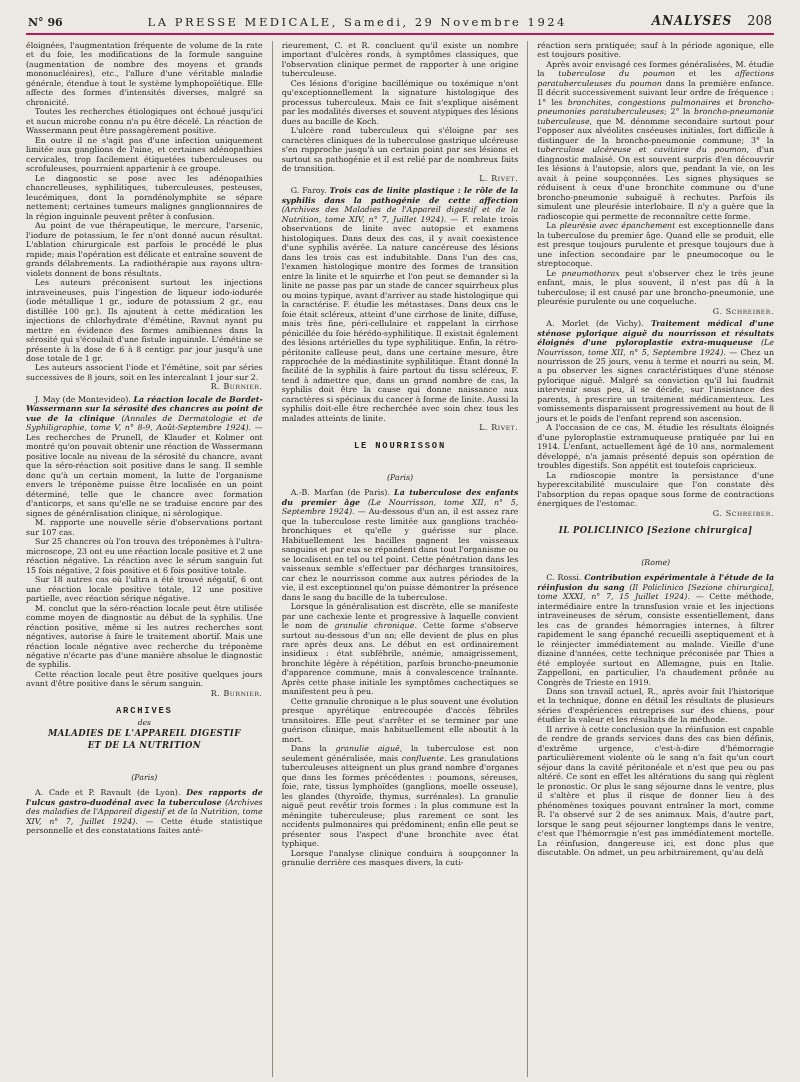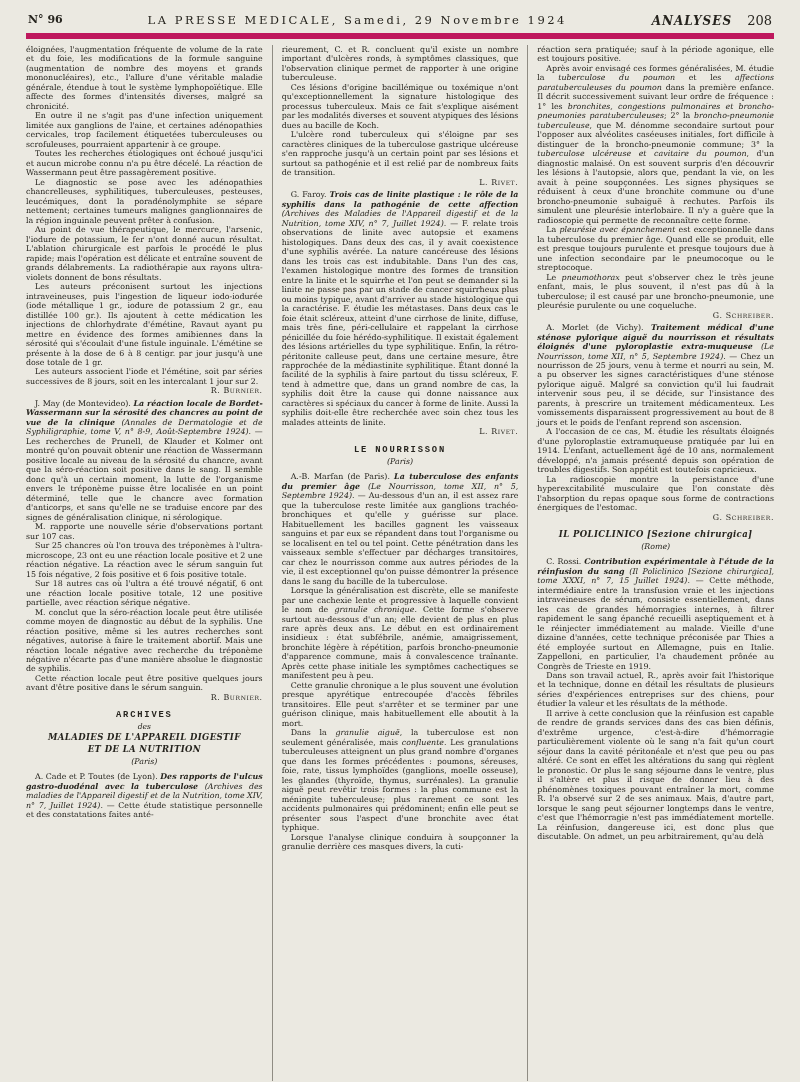--- a/index.html
+++ b/index.html
@@ -7,22 +7,22 @@
     width:800px;height:1082px;overflow:hidden;
     background:#dedbd2;
     font-family:"DejaVu Serif","Liberation Serif",serif;
   }
   .page{
     width:800px;height:1082px;box-sizing:border-box;
     padding:8px 26px 6px;
     background:#ebe9e1;color:#26241e;
   }
   .masthead{
-    display:flex;justify-content:space-between;align-items:center;
-    border-bottom:6px solid #be185d;
+    display:flex;justify-content:space-between;align-items:flex-end;
+    border-bottom:2px solid #be185d;
     padding:2px 2px 4px;
   }
   .issue{font-weight:bold;font-size:11px;white-space:nowrap;}
   .mast-title{letter-spacing:2.5px;font-size:11.5px;white-space:nowrap;}
   .mast-right{white-space:nowrap;}
   .section-label{font-style:italic;font-weight:bold;letter-spacing:1px;font-size:12px;}
   .page-number{font-size:13px;margin-left:10px;}
   .columns{
     display:flex;margin-top:6px;height:calc(1082px - 8px - 6px - 26px - 6px);
   }
@@ -39,59 +39,59 @@
   .para.mt{margin-top:3px;}
   .sig{margin:0 0 2px;text-align:right;font-variant:small-caps;letter-spacing:.6px;}
   .st-b{font-weight:normal;}
   .st-i{font-style:italic;}
   .st-bi{font-weight:bold;font-style:italic;}
   .heading{text-align:center;margin:7px 0 5px;line-height:1.4;text-indent:0;}
   .hl{text-indent:0;}
   .hc{font-weight:bold;letter-spacing:1.8px;font-size:8.8px;font-family:Liberation Mono, monospace;}
   .hs{font-style:italic;font-size:7.6px;}
   .hb{font-weight:bold;font-style:italic;font-size:8.5px;letter-spacing:.4px;}
-  .hp{font-style:italic;font-size:7.9px;}
+  .hp{font-style:italic;font-size:7.9px;margin-top:20px;}
 </style>
 </head>
 <body>
 
 <div class="page">
   <header class="masthead">
     <span class="issue">N° 96</span>
     <span class="mast-title">LA PRESSE MEDICALE, Samedi, 29 Novembre 1924</span>
     <span class="mast-right">
       <span class="section-label">ANALYSES</span>
       <span class="page-number">208</span>
     </span>
   </header>
   <main class="columns">
     <section class="col">
         <p class="para noindent"><span>éloignées, l'augmentation fréquente de volume de la rate et du foie, les modifications de la formule sanguine (augmentation de nombre des moyens et grands mononucléaires), etc., l'allure d'une véritable maladie générale, étendue à tout le système lymphopoïétique. Elle affecte des formes d'intensités diverses, malgré sa chronicité.</span></p>
+        <p class="para"><span>Toutes les recherches étiologiques ont échoué jusqu'ici et aucun microbe connu n'a pu être décelé. La réaction de Wassermann peut être passagèrement positive.</span></p>
         <p class="para"><span>En outre il ne s'agit pas d'une infection uniquement limitée aux ganglions de l'aine, et certaines adénopathies cervicales, trop facilement étiquetées tuberculeuses ou scrofuleuses, pourraient appartenir à ce groupe.</span></p>
-        <p class="para"><span>Toutes les recherches étiologiques ont échoué jusqu'ici et aucun microbe connu n'a pu être décelé. La réaction de Wassermann peut être passagèrement positive.</span></p>
         <p class="para"><span>Le diagnostic se pose avec les adénopathies chancrelleuses, syphilitiques, tuberculeuses, pesteuses, leucémiques, dont la poradénolymphite se sépare nettement; certaines tumeurs malignes ganglionnaires de la région inguinale peuvent prêter à confusion.</span></p>
         <p class="para"><span>Au point de vue thérapeutique, le mercure, l'arsenic, l'iodure de potassium, le fer n'ont donné aucun résultat. L'ablation chirurgicale est parfois le procédé le plus rapide; mais l'opération est délicate et entraîne souvent de grands délabrements. La radiothérapie aux rayons ultra-violets donnent de bons résultats.</span></p>
         <p class="para"><span>Les auteurs préconisent surtout les injections intraveineuses, puis l'ingestion de liqueur iodo-iodurée (iode métallique 1 gr., iodure de potassium 2 gr., eau distillée 100 gr.). Ils ajoutent à cette médication les injections de chlorhydrate d'émétine, Ravaut ayant pu mettre en évidence des formes amibiennes dans la sérosité qui s'écoulait d'une fistule inguinale. L'émétine se présente à la dose de 6 à 8 centigr. par jour jusqu'à une dose totale de 1 gr.</span></p>
         <p class="para"><span>Les auteurs associent l'iode et l'émétine, soit par séries successives de 8 jours, soit en les intercalant 1 jour sur 2.</span></p>
         <p class="sig">R. Burnier.</p>
         <p class="para mt"><span class="st-b">J. May (de Montevideo). </span><span class="st-bi">La réaction locale de Bordet-Wassermann sur la sérosité des chancres au point de vue de la clinique </span><span class="st-i">(Annales de Dermatologie et de Syphiligraphie, tome V, n° 8-9, Août-Septembre 1924). </span><span>— Les recherches de Prunell, de Klauder et Kolmer ont montré qu'on pouvait obtenir une réaction de Wassermann positive locale au niveau de la sérosité du chancre, avant que la séro-réaction soit positive dans le sang. Il semble donc qu'à un certain moment, la lutte de l'organisme envers le tréponème puisse être localisée en un point déterminé, telle que le chancre avec formation d'anticorps, et sans qu'elle ne se traduise encore par des signes de généralisation clinique, ni sérologique.</span></p>
         <p class="para"><span>M. rapporte une nouvelle série d'observations portant sur 107 cas.</span></p>
         <p class="para"><span>Sur 25 chancres où l'on trouva des tréponèmes à l'ultra-microscope, 23 ont eu une réaction locale positive et 2 une réaction négative. La réaction avec le sérum sanguin fut 15 fois négative, 2 fois positive et 6 fois positive totale.</span></p>
         <p class="para"><span>Sur 18 autres cas où l'ultra a été trouvé négatif, 6 ont une réaction locale positive totale, 12 une positive partielle, avec réaction sérique négative.</span></p>
         <p class="para"><span>M. conclut que la séro-réaction locale peut être utilisée comme moyen de diagnostic au début de la syphilis. Une réaction positive, même si les autres recherches sont négatives, autorise à faire le traitement abortif. Mais une réaction locale négative avec recherche du tréponème négative n'écarte pas d'une manière absolue le diagnostic de syphilis.</span></p>
         <p class="para"><span>Cette réaction locale peut être positive quelques jours avant d'être positive dans le sérum sanguin.</span></p>
         <p class="sig">R. Burnier.</p>
         <div class="heading">
           <div class="hl hc">ARCHIVES</div>
           <div class="hl hs">des</div>
           <div class="hl hb">MALADIES DE L'APPAREIL DIGESTIF</div>
           <div class="hl hb">ET DE LA NUTRITION</div>
           <div class="hl hp">(Paris)</div>
         </div>
-        <p class="para mt"><span class="st-b">A. Cade et P. Toutes (de Lyon). </span><span class="st-bi">Des rapports de l'ulcus gastro-duodénal avec la tuberculose </span><span class="st-i">(Archives des maladies de l'Appareil digestif et de la Nutrition, tome XIV, n° 7, Juillet 1924). </span><span>— Cette étude statistique personnelle et des constatations faites anté-</span></p>
+        <p class="para mt"><span class="st-b">A. Cade et P. Ravault (de Lyon). </span><span class="st-bi">Des rapports de l'ulcus gastro-duodénal avec la tuberculose </span><span class="st-i">(Archives des maladies de l'Appareil digestif et de la Nutrition, tome XIV, n° 7, Juillet 1924). </span><span>— Cette étude statistique personnelle et des constatations faites anté-</span></p>
       </section>
     <section class="col">
         <p class="para noindent"><span>rieurement, C. et R. concluent qu'il existe un nombre important d'ulcères ronds, à symptômes classiques, que l'observation clinique permet de rapporter à une origine tuberculeuse.</span></p>
         <p class="para"><span>Ces lésions d'origine bacillémique ou toxémique n'ont qu'exceptionnellement la signature histologique des processus tuberculeux. Mais ce fait s'explique aisément par les modalités diverses et souvent atypiques des lésions dues au bacille de Koch.</span></p>
         <p class="para"><span>L'ulcère rond tuberculeux qui s'éloigne par ses caractères cliniques de la tuberculose gastrique ulcéreuse s'en rapproche jusqu'à un certain point par ses lésions et surtout sa pathogénie et il est relié par de nombreux faits de transition.</span></p>
         <p class="sig">L. Rivet.</p>
         <p class="para mt"><span class="st-b">G. Faroy. </span><span class="st-bi">Trois cas de linite plastique : le rôle de la syphilis dans la pathogénie de cette affection </span><span class="st-i">(Archives des Maladies de l'Appareil digestif et de la Nutrition, tome XIV, n° 7, Juillet 1924). </span><span>— F. relate trois observations de linite avec autopsie et examens histologiques. Dans deux des cas, il y avait coexistence d'une syphilis avérée. La nature cancéreuse des lésions dans les trois cas est indubitable. Dans l'un des cas, l'examen histologique montre des formes de transition entre la linite et le squirrhe et l'on peut se demander si la linite ne passe pas par un stade de cancer squirrheux plus ou moins typique, avant d'arriver au stade histologique qui la caractérise. F. étudie les métastases. Dans deux cas le foie était scléreux, atteint d'une cirrhose de linite, diffuse, mais très fine, péri-cellulaire et rappelant la cirrhose pénicillée du foie hérédo-syphilitique. Il existait également des lésions artérielles du type syphilitique. Enfin, la rétro-péritonite calleuse peut, dans une certaine mesure, être rapprochée de la médiastinite syphilitique. Étant donné la facilité de la syphilis à faire partout du tissu scléreux, F. tend à admettre que, dans un grand nombre de cas, la syphilis doit être la cause qui donne naissance aux caractères si spéciaux du cancer à forme de linite. Aussi la syphilis doit-elle être recherchée avec soin chez tous les malades atteints de linite.</span></p>
         <p class="sig">L. Rivet.</p>
         <div class="heading">
           <div class="hl hc">LE NOURRISSON</div>

